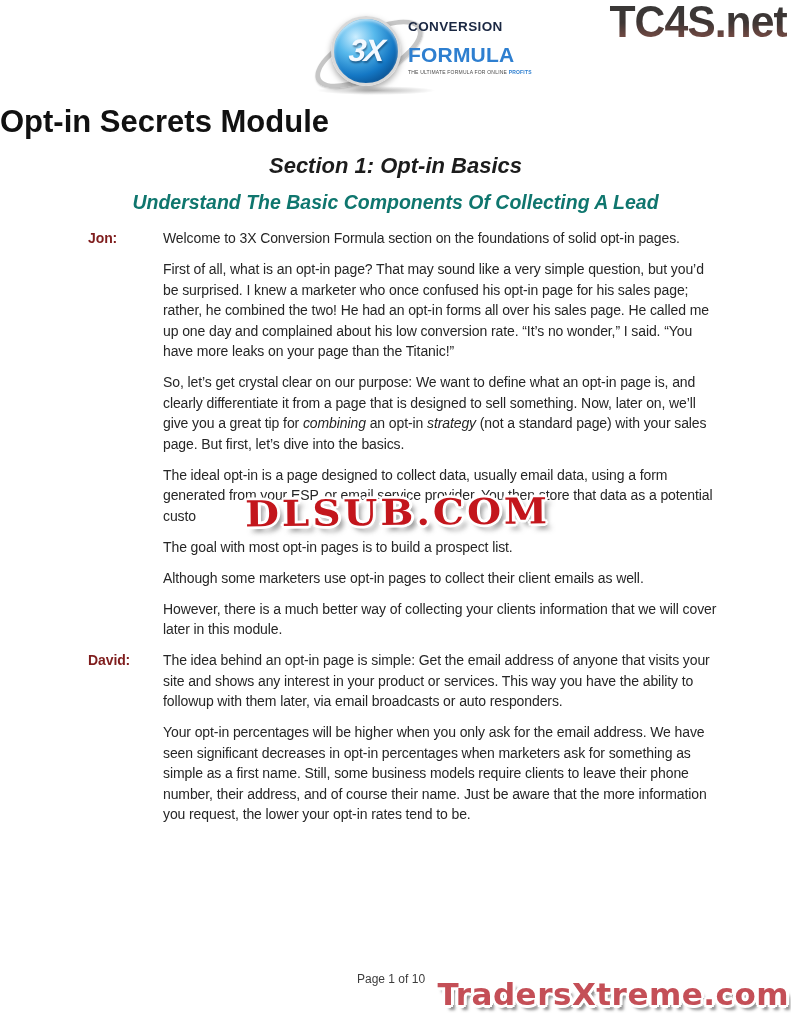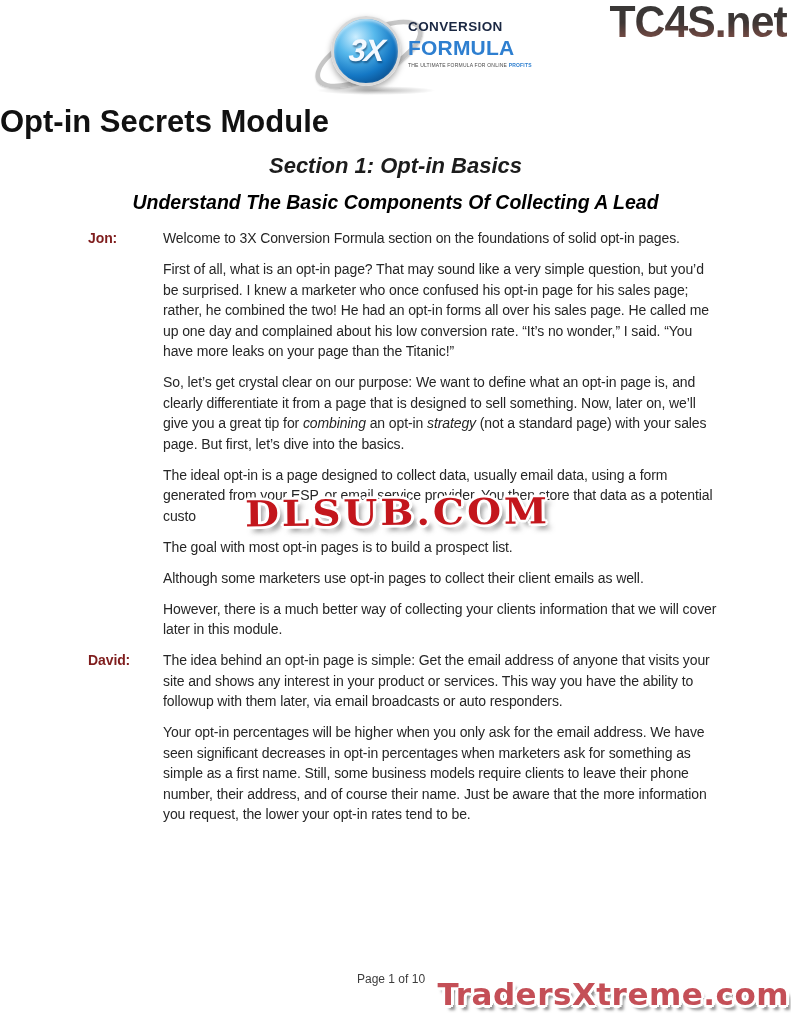--- a/index.html
+++ b/index.html
@@ -32,21 +32,21 @@
     font-style:italic;font-weight:bold;font-size:31px;color:#f4f9ff;
     text-shadow:1px 2px 2px rgba(0,40,80,.55);
     letter-spacing:-2px;transform:skewX(-6deg);
   }
   .logo-shadow{
     position:absolute;left:-6px;top:82px;width:120px;height:9px;border-radius:50%;
     background:radial-gradient(ellipse at center, rgba(0,0,0,.28) 0%, rgba(0,0,0,0) 70%);
   }
   .logo-text{position:absolute;left:86px;top:16px;width:104px;line-height:1;}
   .logo-text .l1{display:block;font-weight:bold;font-size:13.5px;color:#1a2742;letter-spacing:.4px;}
-  .logo-text .l2{display:block;font-weight:bold;font-size:21px;color:#2e7fd0;letter-spacing:.2px;margin-top:3px;}
+  .logo-text .l2{display:block;font-weight:bold;font-size:21px;color:#2e7fd0;letter-spacing:.2px;margin-top:10px;}
   .logo-text .l3{display:block;font-size:5px;color:#4a4a4a;margin-top:5px;letter-spacing:.2px;white-space:nowrap;}
   .logo-text .l3 .accent{color:#2e7fd0;font-weight:bold;}
 
   .tc4s{
     position:absolute;top:-3px;right:4px;
     font-weight:bold;font-size:44px;letter-spacing:-1px;
     background:linear-gradient(180deg,#383838 8%,#3e3634 52%,#8e544b 95%);
     -webkit-background-clip:text;background-clip:text;
     -webkit-text-fill-color:transparent;color:#4a3b38;
     transform:scaleX(.97);transform-origin:right top;
@@ -104,21 +104,21 @@
       <span class="l1">CONVERSION</span>
       <span class="l2">FORMULA</span>
       <span class="l3"><span>THE ULTIMATE FORMULA FOR ONLINE </span><span class="accent">PROFITS</span></span>
     </div>
   </div>
 
   <div class="tc4s">TC4S.net</div>
 
   <h1 class="title-main">Opt-in Secrets Module</h1>
   <h2 class="title-section">Section 1: Opt-in Basics</h2>
-  <h3 class="title-sub" style="color: #000000;">Understand The Basic Components Of Collecting A Lead</h3>
+  <h3 class="title-sub" style="color: #0f766e;">Understand The Basic Components Of Collecting A Lead</h3>
 
   <div class="transcript" id="transcript">
       <div class="para"><span class="speaker">Jon:</span><span>Welcome to 3X Conversion Formula section on the foundations of solid opt-in pages.</span></div>
       <div class="para"><span>First of all, what is an opt-in page?  That may sound like a very simple question, but you’d be surprised. I knew a marketer who once confused his opt-in page for his sales page; rather, he combined the two! He had an opt-in forms all over his sales page. He called me up one day and complained about his low conversion rate. “It’s no wonder,” I said. “You have more leaks on your page than the Titanic!”</span></div>
       <div class="para"><span>So, let’s get crystal clear on our purpose: We want to define what an opt-in page is, and clearly differentiate it from a page that is designed to sell something. Now, later on, we’ll give you a great tip for </span><span class="seg-i">combining</span><span> an opt-in </span><span class="seg-i">strategy</span><span> (not a standard page) with your sales page. But first, let’s dive into the basics.</span></div>
       <div class="para"><span>The ideal opt-in is a page designed to collect data, usually email data, using a form generated from your ESP, or email service provider. You then store that data as a potential custo</span></div>
       <div class="para"><span>The goal with most opt-in pages is to build </span><span class="seg-b">a prospect list</span><span>.</span></div>
       <div class="para"><span>Although some marketers use opt-in pages to collect their client emails as well.</span></div>
       <div class="para"><span>However, there is a much better way of collecting your clients information that we will cover later in this module.</span></div>
       <div class="para"><span class="speaker">David:</span><span>The idea behind an opt-in page is simple: Get the email address of anyone that visits your site and shows any interest in your product or services. This way you have the ability to followup with them later, via email broadcasts or auto responders.</span></div>

